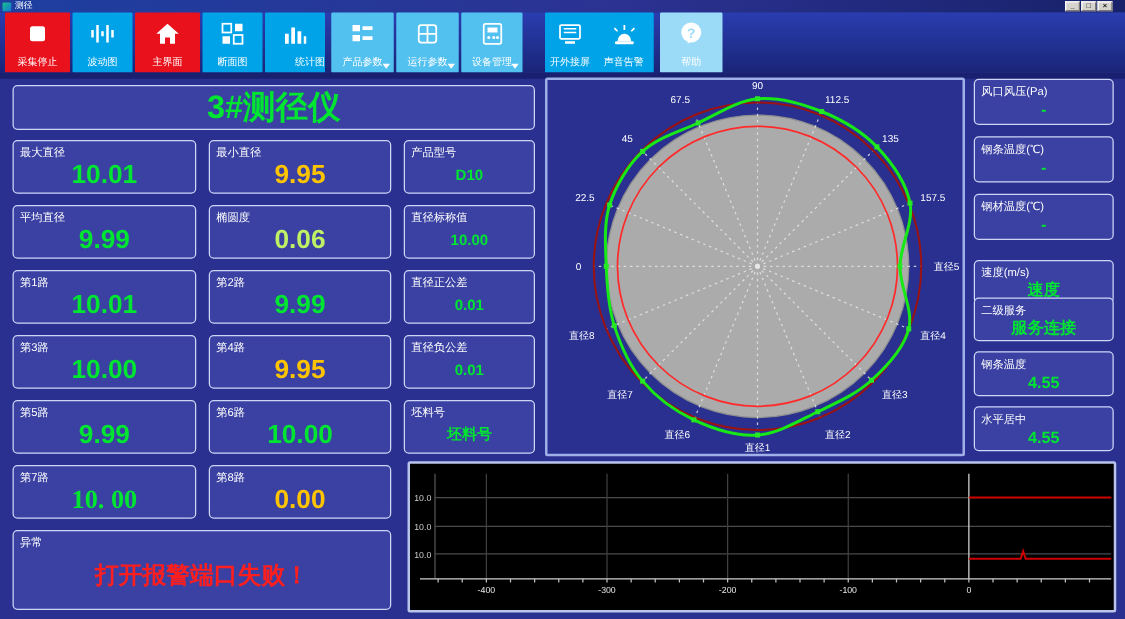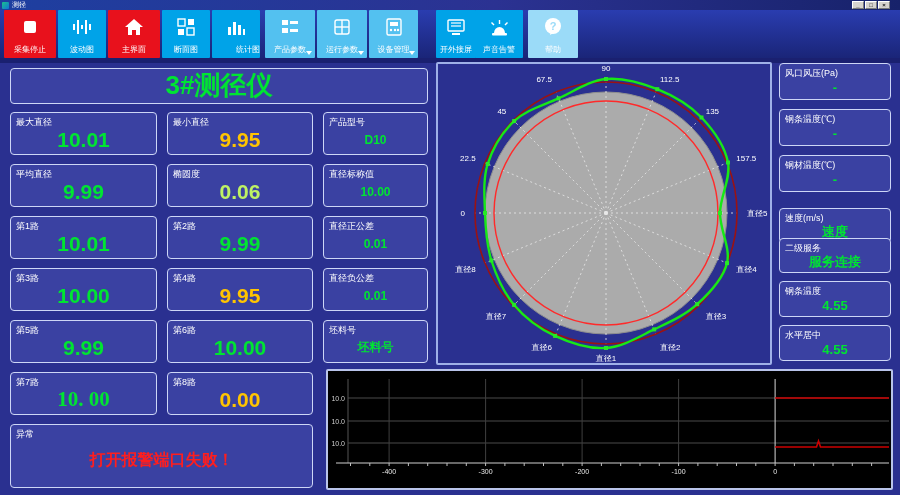--- a/index.html
+++ b/index.html
@@ -31,21 +31,21 @@
     border-left:3px solid transparent; border-right:3px solid transparent; border-top:4px solid #fff; }
 
   
   .cell { position:absolute; background:#3A41A2; border:1px solid #CDD6F6; border-radius:4px; }
   .cell-label { position:absolute; left:5px; top:3px; font-size:9px; color:#fff; white-space:nowrap; }
   .cell-value { position:absolute; left:0; right:0; top:14px; bottom:2px; display:flex;
     align-items:center; justify-content:center; font-size:21px; font-weight:bold; }
   .cell-value.small { font-size:12px; }
   .cell-value.serif { font-family:"Liberation Serif", serif; font-weight:bold; }
   .title-box .cell-value { top:0; font-size:26px; }
-  .alarm-box .cell-value { font-size:16px; top:10px; }
+  .alarm-box .cell-value { font-size:19px; top:10px; }
 
   .rp-value { position:absolute; left:0; right:0; top:12px; bottom:0; display:flex;
     align-items:center; justify-content:center; font-size:13px; font-weight:bold; }
 
   
   .polar-panel { position:absolute; left:436px; top:62px; width:336px; height:303px;
     background:#2A3090; border:2px solid #9FB0E8; border-radius:2px; }
   .bottom-panel { position:absolute; left:326px; top:369px; width:567px; height:121px;
     background:#000; border:2px solid #B9C4EA; border-radius:2px; }
   svg { display:block; }

